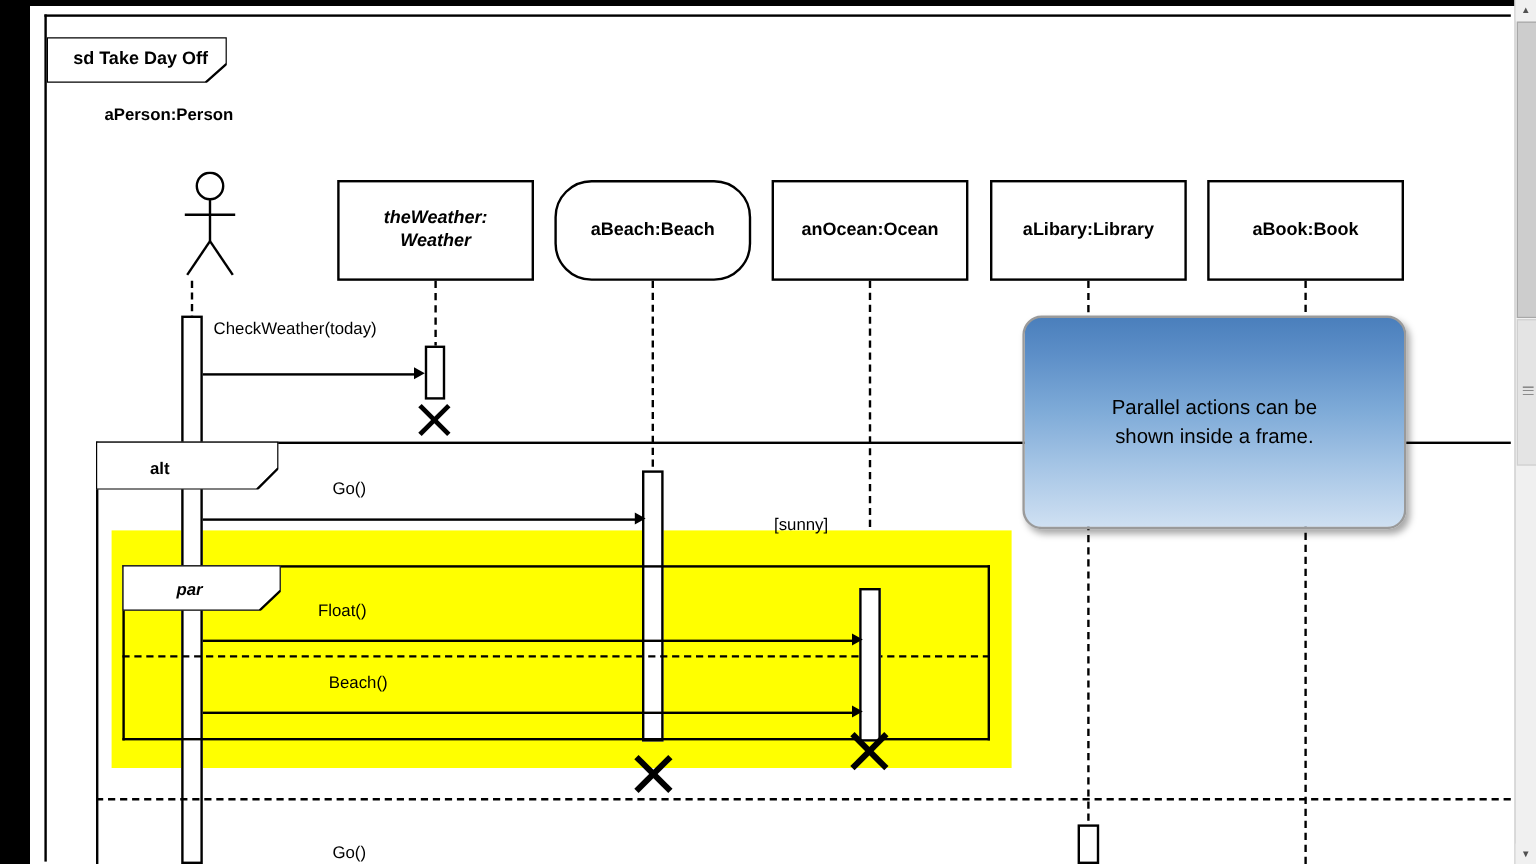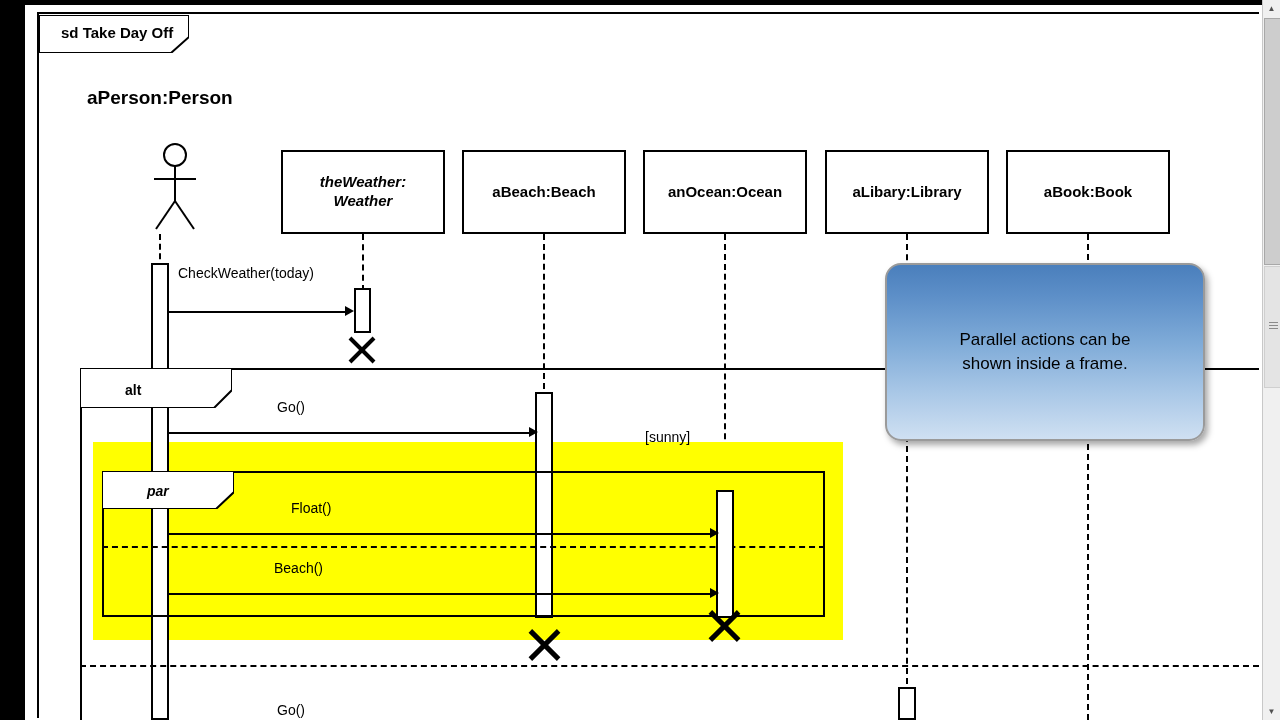--- a/index.html
+++ b/index.html
@@ -89,41 +89,41 @@
     width: 1222px;
     height: 706px;
     border: 2px solid #000000;
     border-right: none;
     border-bottom: none;
     box-sizing: border-box;
   }
   
   .frame-tag {
     position: absolute;
-    left: 14px; top: 10px;
+    left: 14px; top: 26px;
     width: 150px; height: 38px; text-align: center;
   }
   .frame-tag .tag-label {
     position: absolute;
     left: 22px; top: 9px;
     font-size: 15px;
     font-weight: bold;
     color: #000000;
     white-space: nowrap;
   }
   .par-tag-label, .alt-tag-label {
     position: absolute;
     font-size: 14px;
     font-weight: bold;
     color: #000;
   }
   
   .actor-label {
     position: absolute;
-    font-size: 19px;
+    font-size: 14px;
     font-weight: bold;
     color: #000;
     white-space: nowrap;
   }
   .lifeline-box {
     position: absolute;
     border: 2px solid #000;
     background: #fff;
     box-sizing: border-box;
     display: flex;
@@ -254,21 +254,21 @@
       <line x1="35" y1="58" x2="16" y2="86" stroke="#000000" stroke-width="2"></line>
       <line x1="35" y1="58" x2="54" y2="86" stroke="#000000" stroke-width="2"></line>
     </svg>
 
     <div class="lifeline-box" style="left:256px; top:145px; width:164px; height:84px;font-style:italic;">
       <div>
         <div>theWeather:</div>
         <div>Weather</div>
       </div>
     </div>
-    <div class="lifeline-box" style="left:437px; top:145px; width:164px; height:84px;">aBeach:Beach</div>
+    <div class="lifeline-box" style="left:437px; top:145px; width:164px; height:84px;border-radius:31px;">aBeach:Beach</div>
     <div class="lifeline-box" style="left:618px; top:145px; width:164px; height:84px;">anOcean:Ocean</div>
     <div class="lifeline-box" style="left:800px; top:145px; width:164px; height:84px;">aLibary:Library</div>
     <div class="lifeline-box" style="left:981px; top:145px; width:164px; height:84px;">aBook:Book</div>
 
     <div class="lifeline" style="left:134px; top:229px; height:35px;"></div>
     <div class="lifeline" style="left:337px; top:229px; height:57px;"></div>
     <div class="lifeline" style="left:518px; top:229px; height:155px;"></div>
     <div class="lifeline" style="left:699px; top:229px; height:255px;"></div>
     <div class="lifeline" style="left:881px; top:229px; height:450px;"></div>
     <div class="lifeline" style="left:1062px; top:229px; height:486px;"></div>
@@ -303,39 +303,39 @@
     <div class="vline" style="left:77px; top:466px; height:146px;"></div>
     <div class="vline" style="left:798px; top:466px; height:146px;"></div>
     <svg style="position:absolute; left:77px; top:466px;" width="132" height="38" viewBox="0 0 132 38">
       <path d="M0,0 L132,0 L132,21 L114,38 L0,38 Z" fill="#ffffff" stroke="#000000" stroke-width="2"></path>
     </svg>
     <div class="par-tag-label" style="left:122px; top:478px;font-style:italic;">par</div>
     <div class="sep-line" style="left:77px; top:541px; width:723px;"></div>
 
     <div class="activation" style="left:691px; top:485px; width:18px; height:128px;"></div>
 
-    <div class="msg-label" style="left:266px; top:495px;text-align:center;">Float()</div>
+    <div class="msg-label" style="left:240px; top:495px;text-align:center;">Float()</div>
     <div class="msg-line" style="left:144px; top:528px; width:543px;"></div>
     <div class="msg-arrow" style="left:685px; top:523px;"></div>
 
     <div class="msg-label" style="left:249px; top:555px;">Beach()</div>
     <div class="msg-line" style="left:144px; top:588px; width:543px;"></div>
     <div class="msg-arrow" style="left:685px; top:583px;"></div>
 
     <div class="destroy-x big" style="left:499px; top:620px;"></div>
     <div class="destroy-x big" style="left:679px; top:601px;"></div>
 
     <div class="sep-line" style="left:55px; top:660px; width:1179px;"></div>
     <div class="guard-label" style="left:620px; top:680px;">[rainy]</div>
 
     <div class="activation" style="left:873px; top:682px; width:18px; height:33px;"></div>
 
     <div class="msg-label" style="left:252px; top:697px;">Go()</div>
 
-    <div class="callout" style="left:860px; top:258px; width:320px; height:178px;">
+    <div class="callout" style="left:827px; top:258px; width:320px; height:178px;">
       <div>
         <div>Parallel actions can be</div>
         <div>shown inside a frame.</div>
       </div>
     </div>
 
   </div>
 
   <div class="scrollbar">
     <div class="sb-arrow up">▲</div>

